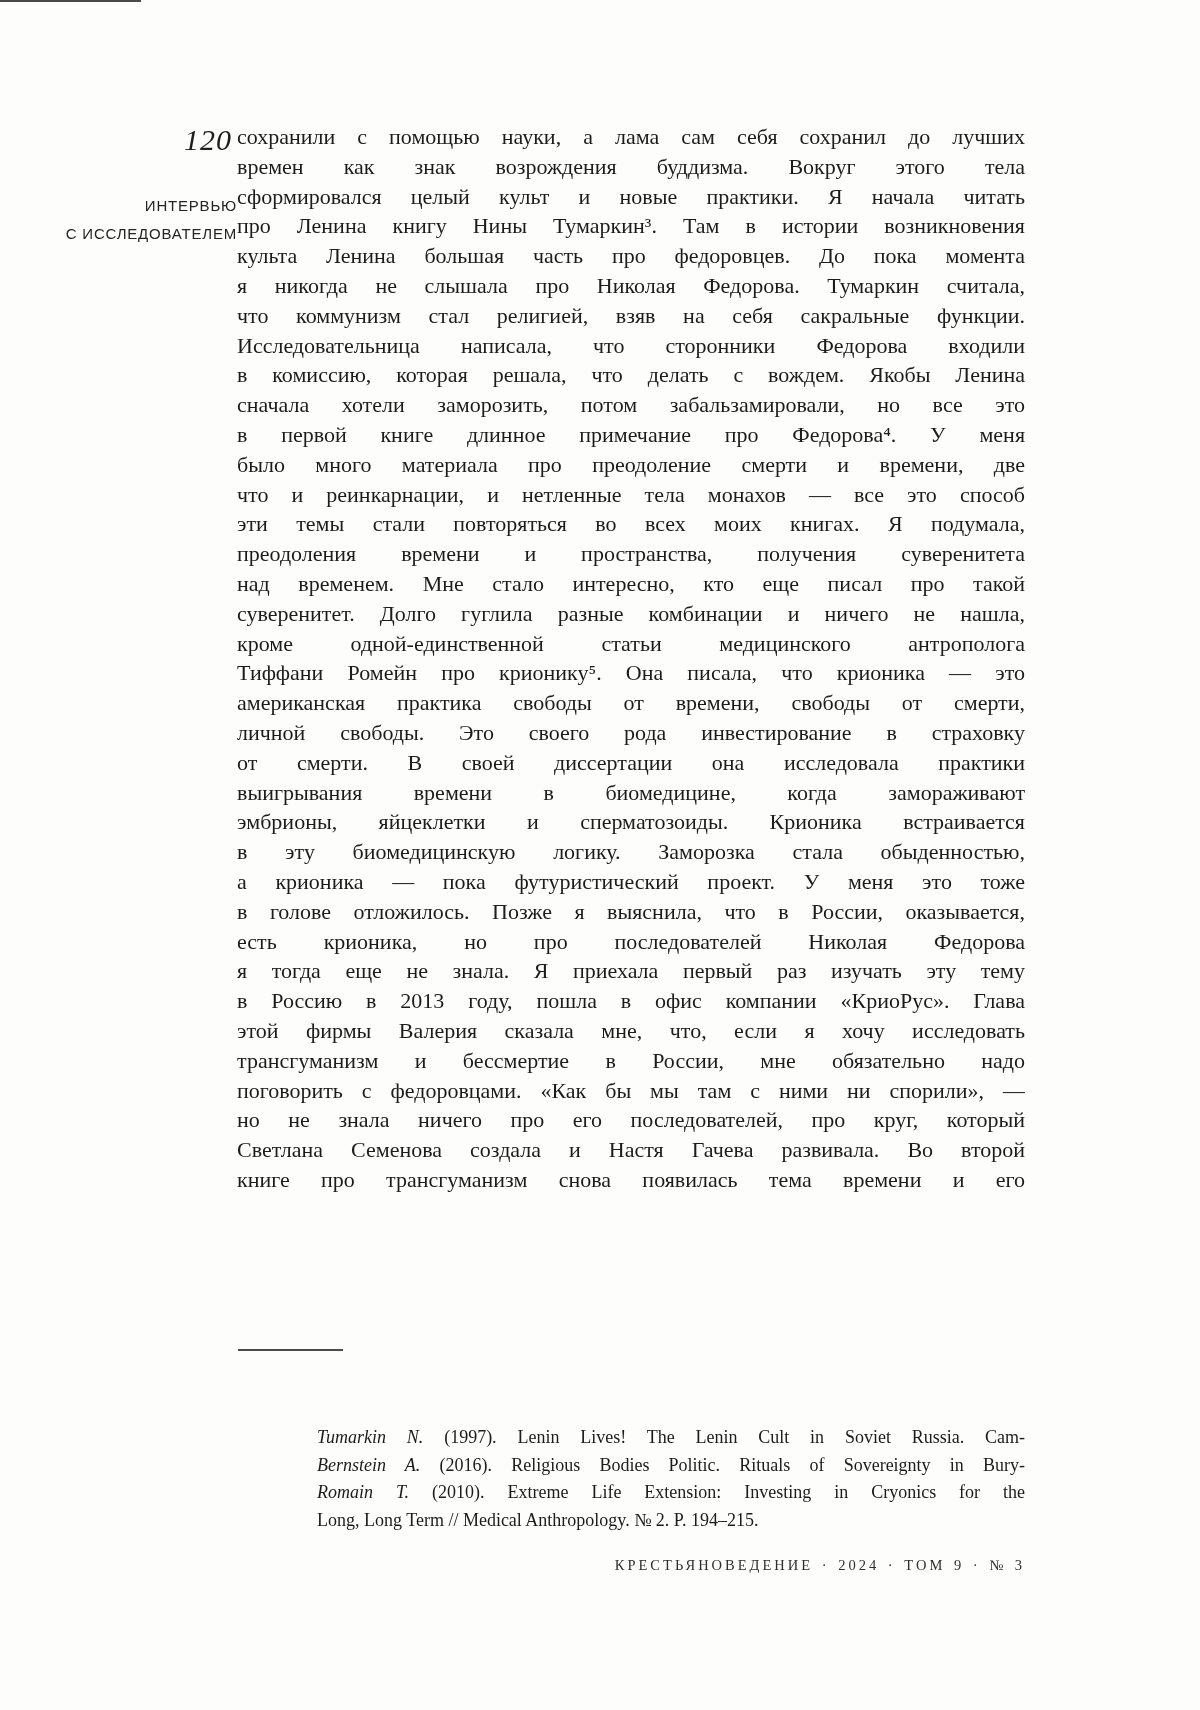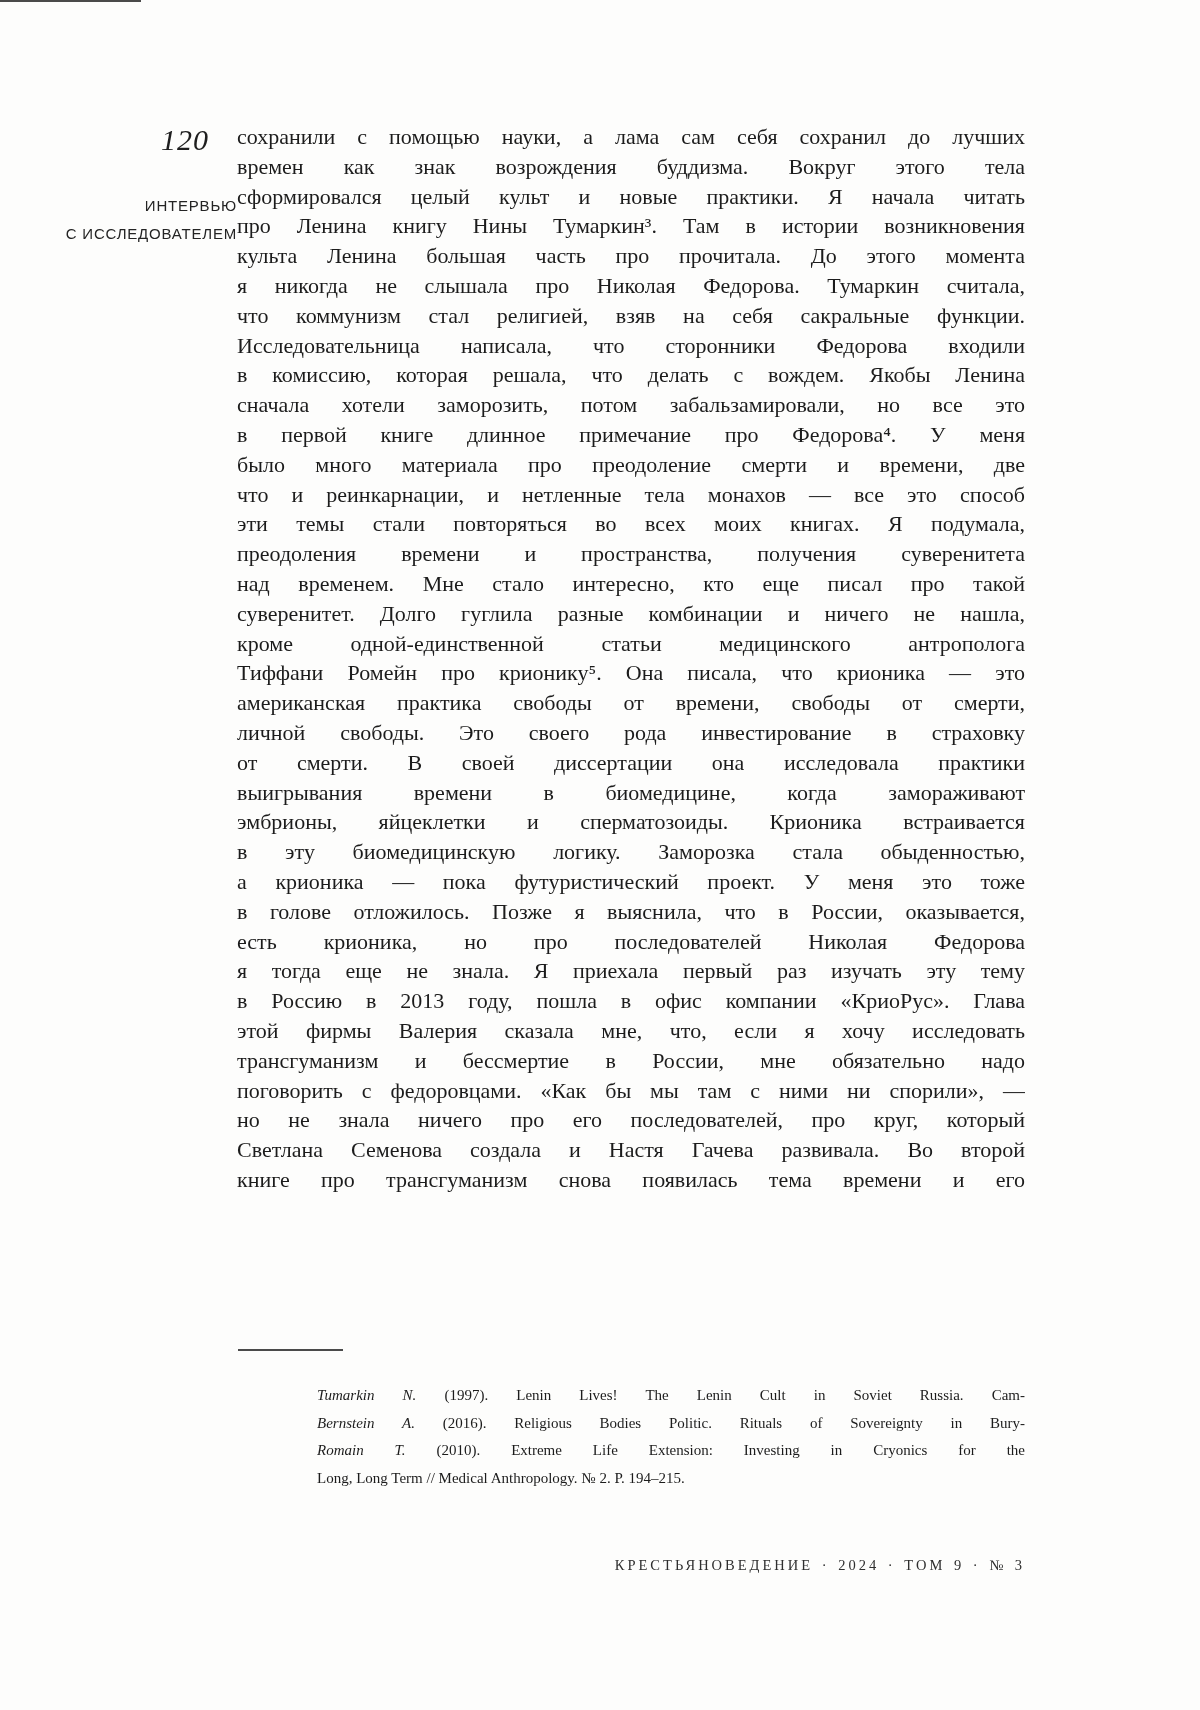--- a/index.html
+++ b/index.html
@@ -15,20 +15,21 @@
 
   .header-rule {
     position: absolute; left: 0; top: 147;
     width: 141px; height: 2px; background: #4a4a4a;
   }
   .page-number {
     position: absolute; left: 0; top: 123px; width: 209px;
     text-align: right;
     font-size: 30px; font-style: italic; letter-spacing: 1px;
     color: #1e1e1e;
+    padding-left: 23px;
   }
   .section-label {
     position: absolute; left: 0; top: 192px; width: 209px;
     text-align: right;
     font-family: "Liberation Sans", "DejaVu Sans", sans-serif;
     font-size: 15px; line-height: 27.5px; letter-spacing: 0.8px;
     color: #242424;
     margin-left: 28px;
   }
 
@@ -42,22 +43,22 @@
     text-align: justify;
     white-space: normal;
   }
   .body-line::after { content: ""; display: inline-block; width: 100%; height: 0; }
 
   .footnote-rule {
     position: absolute; left: 238px; top: 1349px;
     width: 105px; height: 2px; background: #4a4a4a;
   }
   .footnotes {
-    position: absolute; left: 317px; top: 1382px; width: 708px;
-    font-size: 15px; line-height: 27.6px;
+    position: absolute; left: 317px; top: 1424px; width: 708px;
+    font-size: 18px; line-height: 27.6px;
   }
   .fn-line {
     position: relative;
     height: 27.6px; line-height: 27.6px;
     overflow: hidden;
   }
   .fn-line.justify { text-align: justify; }
   .fn-line.justify::after { content: ""; display: inline-block; width: 100%; height: 0; }
   .fn-author { font-style: italic; }
 
@@ -80,21 +81,21 @@
   <div class="section-label">
     <div>ИНТЕРВЬЮ</div>
     <div>С ИССЛЕДОВАТЕЛЕМ</div>
   </div>
 
   <div class="body-text">
       <div class="body-line">сохранили с помощью науки, а лама сам себя сохранил до лучших</div>
       <div class="body-line">времен как знак возрождения буддизма. Вокруг этого тела</div>
       <div class="body-line">сформировался целый культ и новые практики. Я начала читать</div>
       <div class="body-line">про Ленина книгу Нины Тумаркин³. Там в истории возникновения</div>
-      <div class="body-line">культа Ленина большая часть про прочитала. До этого момента</div>
+      <div class="body-line">культа Ленина большая часть про федоровцев. До пока момента</div>
       <div class="body-line">я никогда не слышала про Николая Федорова. Тумаркин считала,</div>
       <div class="body-line">что коммунизм стал религией, взяв на себя сакральные функции.</div>
       <div class="body-line">Исследовательница написала, что сторонники Федорова входили</div>
       <div class="body-line">в комиссию, которая решала, что делать с вождем. Якобы Ленина</div>
       <div class="body-line">сначала хотели заморозить, потом забальзамировали, но все это</div>
       <div class="body-line">в первой книге длинное примечание про Федорова⁴. У меня</div>
       <div class="body-line">было много материала про преодоление смерти и времени, две</div>
       <div class="body-line">что и реинкарнации, и нетленные тела монахов — все это способ</div>
       <div class="body-line">эти темы стали повторяться во всех моих книгах. Я подумала,</div>
       <div class="body-line">преодоления времени и пространства, получения суверенитета</div>

